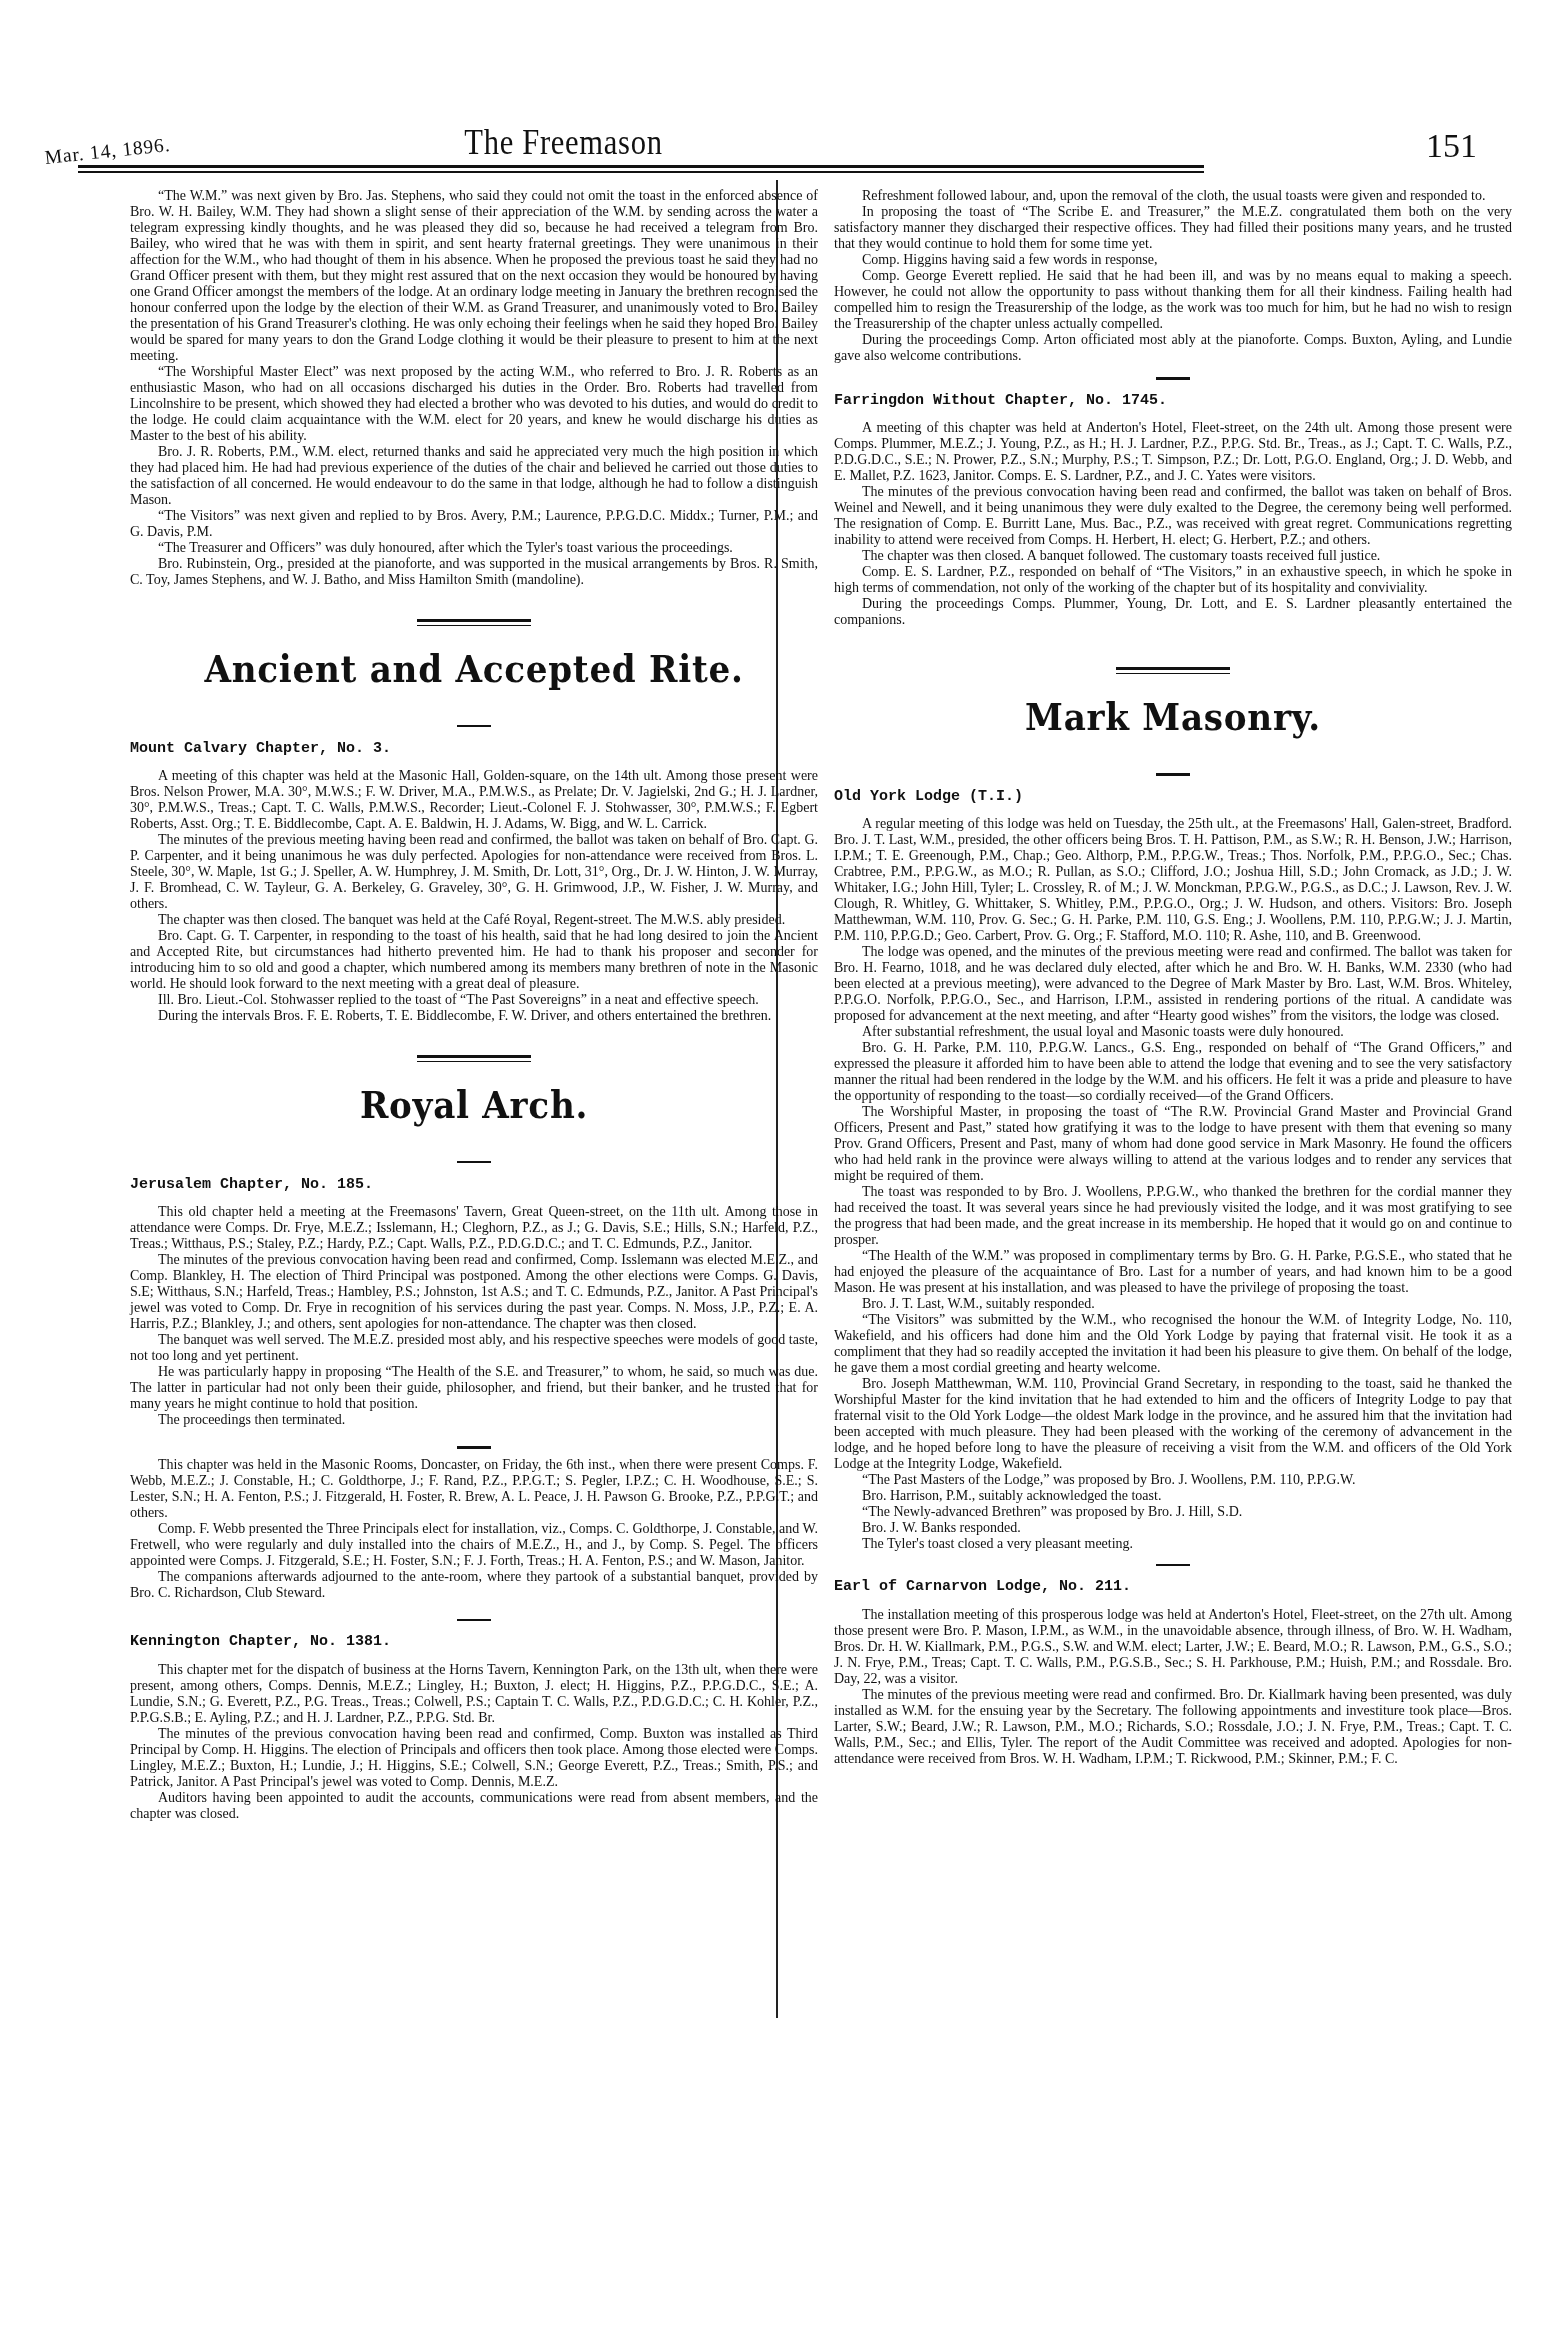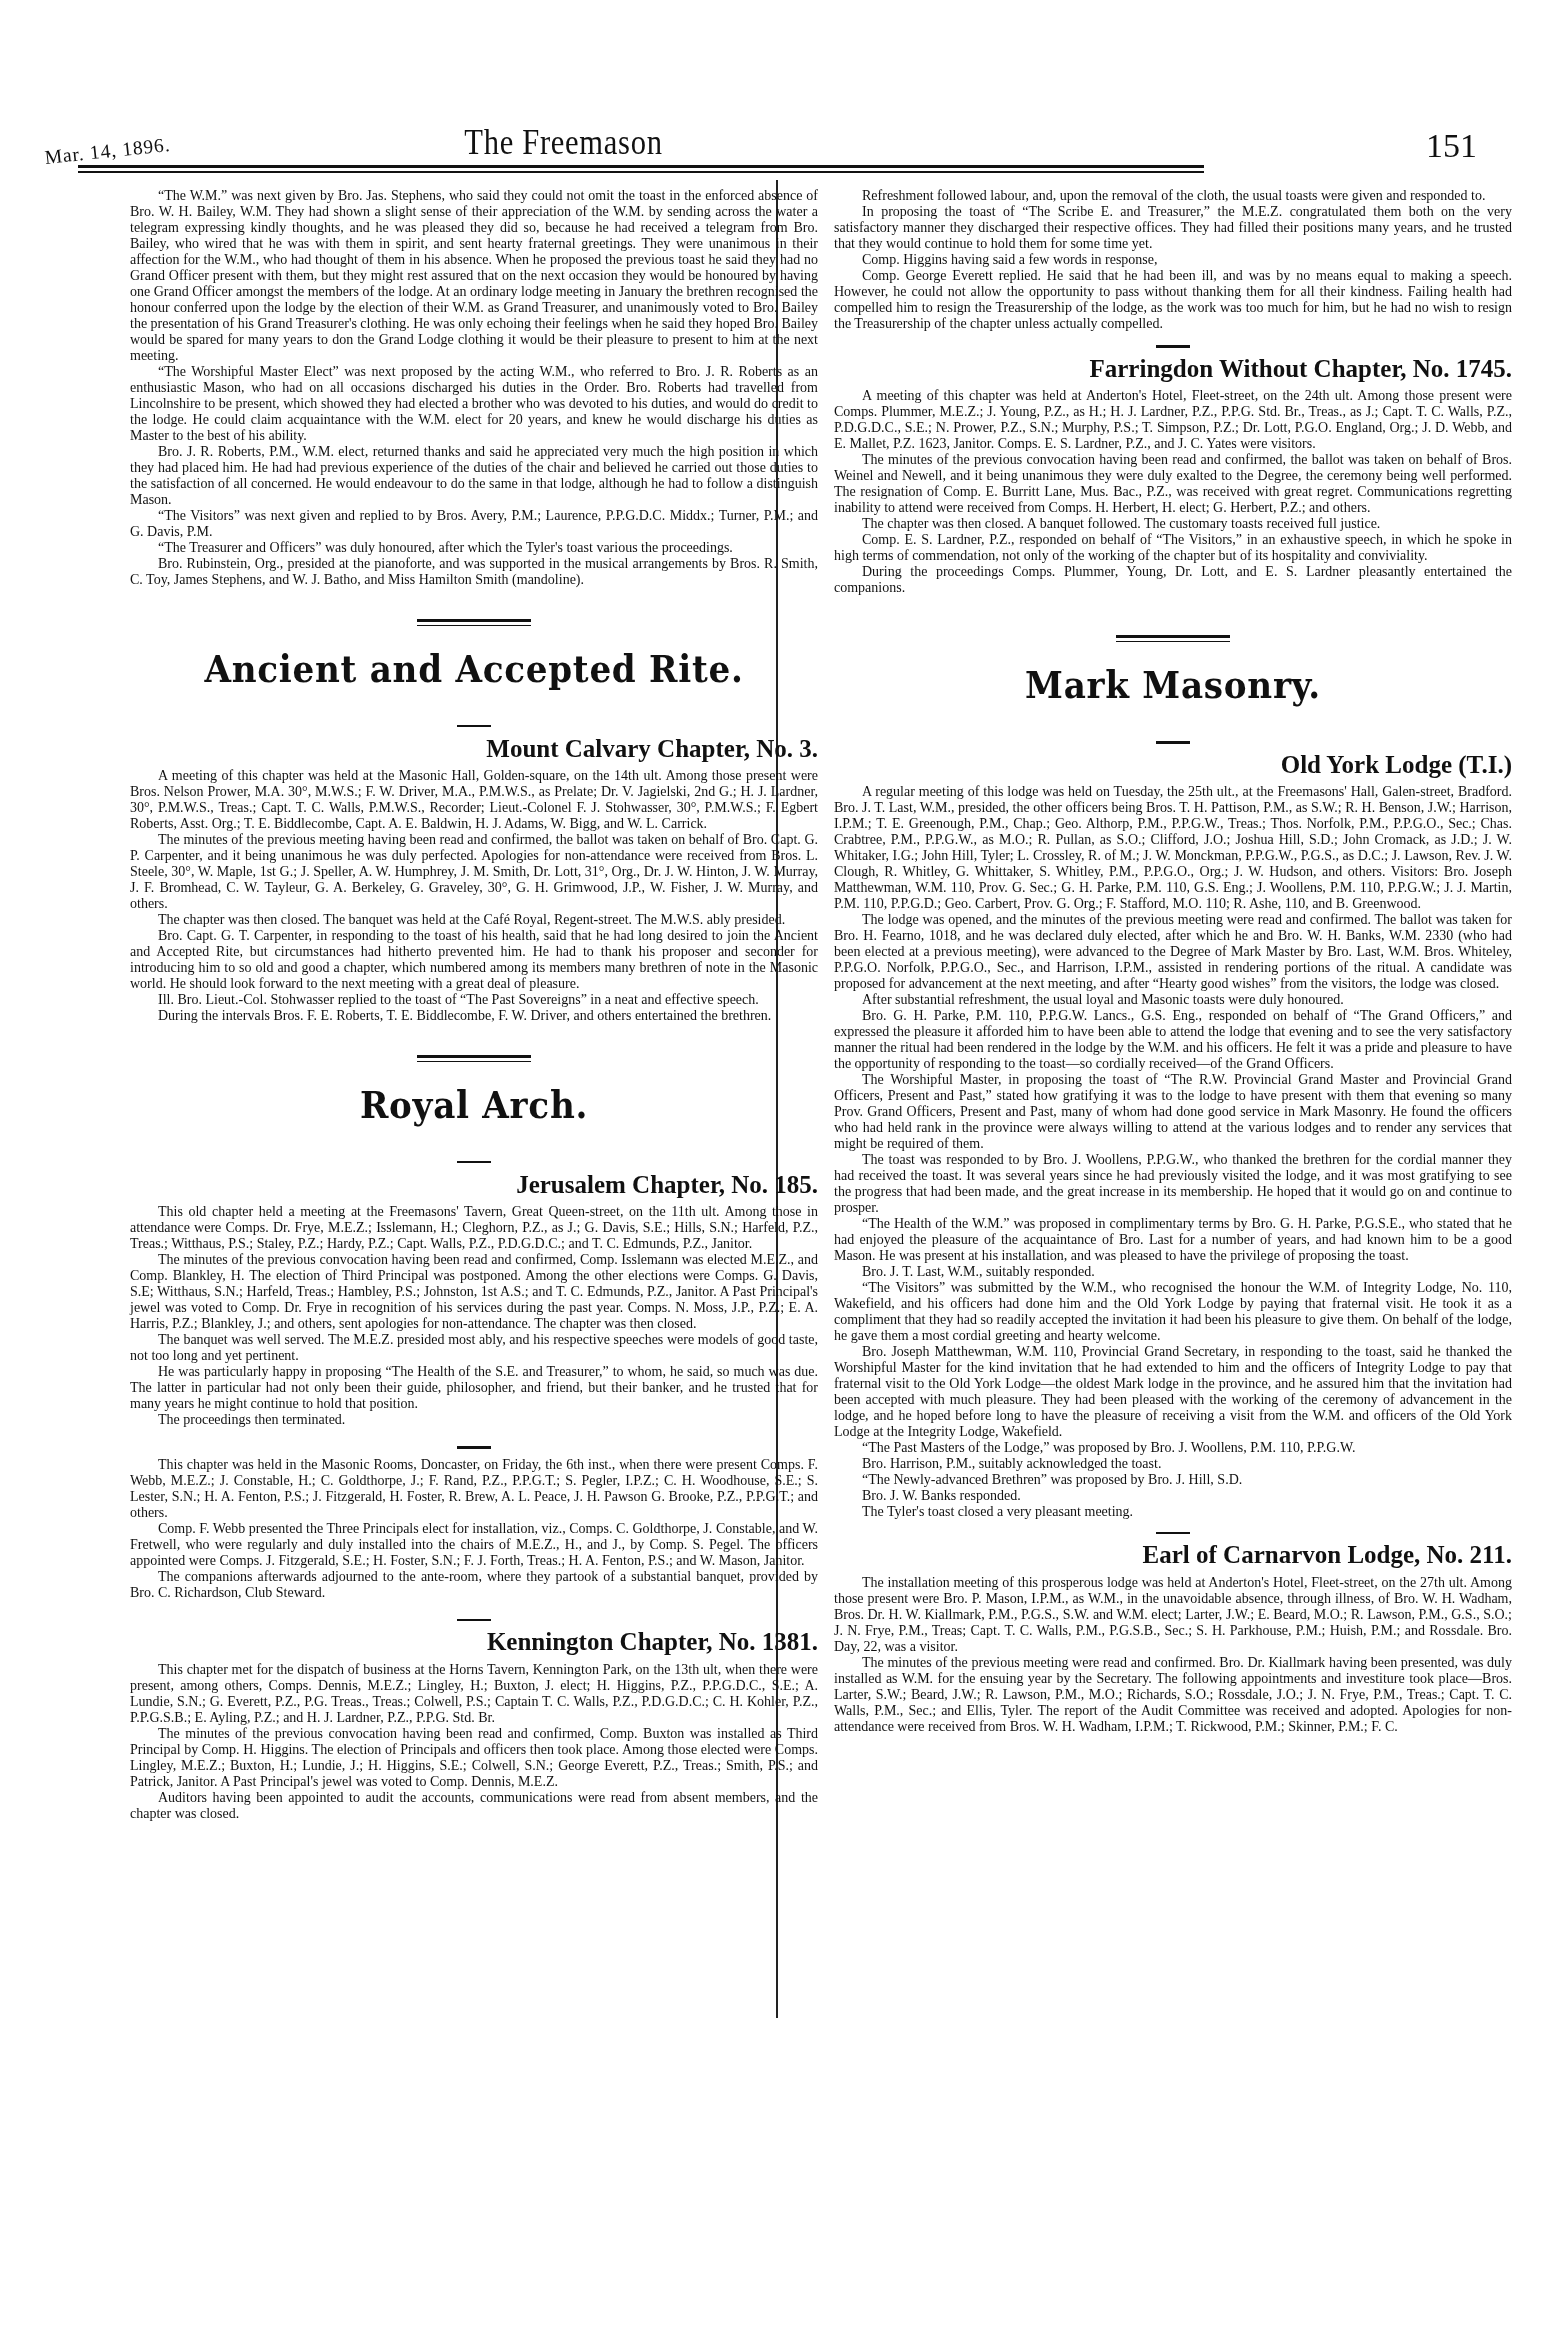--- a/index.html
+++ b/index.html
@@ -10,21 +10,21 @@
   .hdr-page { position: absolute; left: 1426px; top: 13px; font-family: "Liberation Serif", serif; font-size: 34px; text-align: right; }
   .hdr-rule { position: absolute; left: 78px; width: 1126px; top: 51px; height: 3.3px; border-top: 3.3px solid #111; border-bottom: 2.5px solid #111; height: 2.5px; }
   .col { position: absolute; top: 188px; font-family: "Liberation Serif", serif; font-size: 14px; line-height: 16px; text-align: justify; margin-left: 48px; }
   .col-left { left: 82px; width: 688px; }
   .col-right { left: 786px; width: 678px; }
   .col-divider { position: absolute; left: 776px; top: 180px; width: 1.6px; height: 1838px; background: #222; }
   p { margin: 0; text-indent: 28px; }
   .rule-double { margin: 31px auto 0; width: 114px; height: 3.3px; border-top: 3.3px solid #111; border-bottom: 1.6px solid #111; }
   .rule-short { margin: 11.4px auto 8.2px; width: 34px; height: 2.5px; background: #111; }
   .blackletter { text-align: center; font-family: "DejaVu Serif", serif; font-weight: bold; font-size: 38px; line-height: 49px; margin-top: 18px; transform: scaleX(0.9); letter-spacing: 0.8px; }
-  .chapter-title { text-align: right; font-family: Liberation Serif, serif; font-size: 25px; line-height: 26px; margin: 6.5px 0 6.5px; }
+  .chapter-title { text-align: left; font-family: Liberation Mono, monospace; font-size: 15px; line-height: 26px; margin: 6.5px 0 6.5px; }
 </style>
 </head>
 <body>
 
 <header class="page-header">
   <span class="hdr-date">Mar. 14, 1896.</span>
   <div class="hdr-title">The Freemason</div>
   <span class="hdr-page">151</span>
   <div class="hdr-rule"></div>
 </header>
@@ -81,20 +81,21 @@
     <p>Auditors having been appointed to audit the accounts, communications were read from absent members, and the chapter was closed.</p>
   </div>
 </section>
 
 <section class="col col-right">
   <div>
     <p>Refreshment followed labour, and, upon the removal of the cloth, the usual toasts were given and responded to.</p>
     <p>In proposing the toast of “The Scribe E. and Treasurer,” the M.E.Z. congratulated them both on the very satisfactory manner they discharged their respective offices. They had filled their positions many years, and he trusted that they would continue to hold them for some time yet.</p>
     <p>Comp. Higgins having said a few words in response,</p>
     <p>Comp. George Everett replied. He said that he had been ill, and was by no means equal to making a speech. However, he could not allow the opportunity to pass without thanking them for all their kindness. Failing health had compelled him to resign the Treasurership of the lodge, as the work was too much for him, but he had no wish to resign the Treasurership of the chapter unless actually compelled.</p>
+    <p>During the proceedings Comp. Arton officiated most ably at the pianoforte. Comps. Buxton, Ayling, and Lundie gave also welcome contributions.</p>
   </div>
 
   <div class="rule-short" style="margin-top:13px"></div>
   <h3 class="chapter-title">Farringdon Without Chapter, No. 1745.</h3>
   <div>
     <p>A meeting of this chapter was held at Anderton's Hotel, Fleet-street, on the 24th ult. Among those present were Comps. Plummer, M.E.Z.; J. Young, P.Z., as H.; H. J. Lardner, P.Z., P.P.G. Std. Br., Treas., as J.; Capt. T. C. Walls, P.Z., P.D.G.D.C., S.E.; N. Prower, P.Z., S.N.; Murphy, P.S.; T. Simpson, P.Z.; Dr. Lott, P.G.O. England, Org.; J. D. Webb, and E. Mallet, P.Z. 1623, Janitor. Comps. E. S. Lardner, P.Z., and J. C. Yates were visitors.</p>
     <p>The minutes of the previous convocation having been read and confirmed, the ballot was taken on behalf of Bros. Weinel and Newell, and it being unanimous they were duly exalted to the Degree, the ceremony being well performed. The resignation of Comp. E. Burritt Lane, Mus. Bac., P.Z., was received with great regret. Communications regretting inability to attend were received from Comps. H. Herbert, H. elect; G. Herbert, P.Z.; and others.</p>
     <p>The chapter was then closed. A banquet followed. The customary toasts received full justice.</p>
     <p>Comp. E. S. Lardner, P.Z., responded on behalf of “The Visitors,” in an exhaustive speech, in which he spoke in high terms of commendation, not only of the working of the chapter but of its hospitality and conviviality.</p>
     <p>During the proceedings Comps. Plummer, Young, Dr. Lott, and E. S. Lardner pleasantly entertained the companions.</p>

